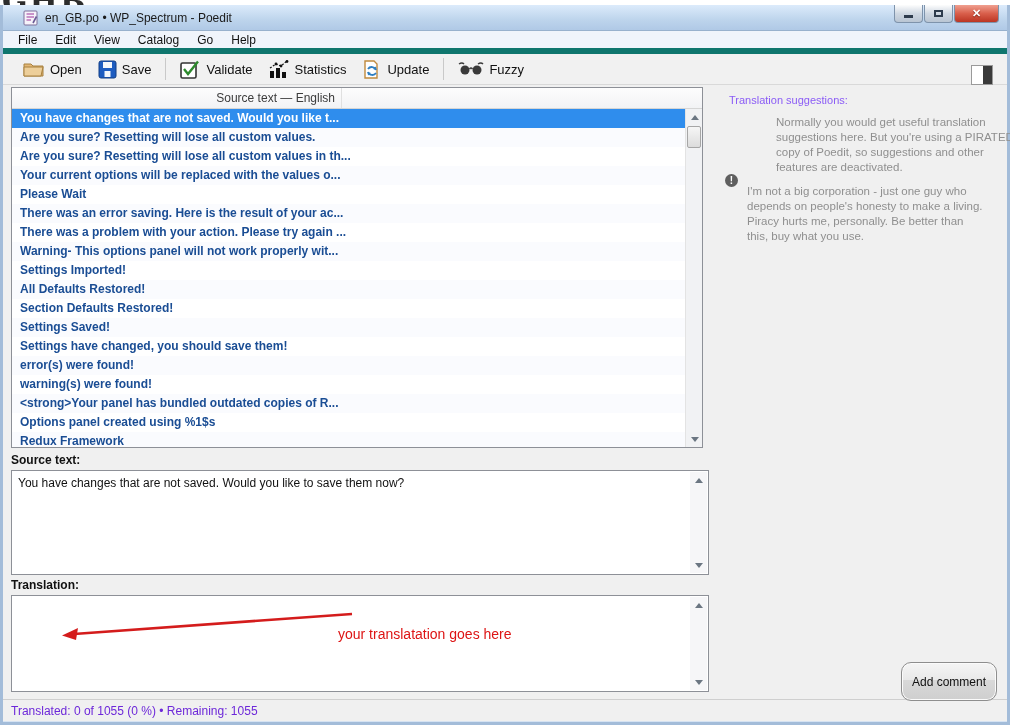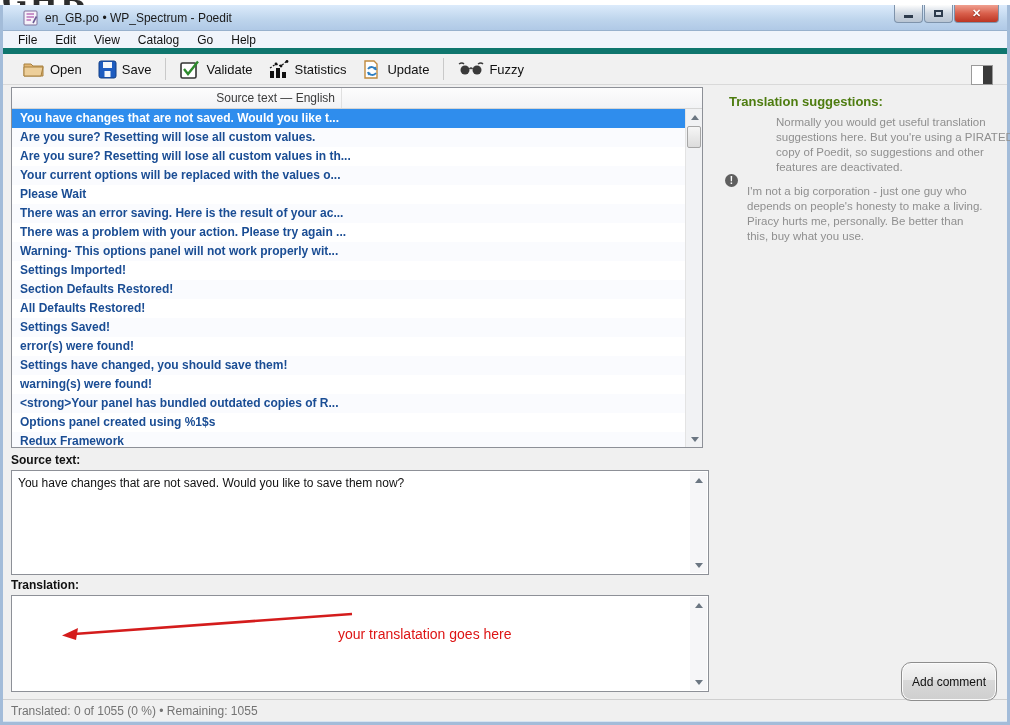--- a/index.html
+++ b/index.html
@@ -66,33 +66,33 @@
   .box-src { top:385px; height:105px; }
   .box-trn { top:510px; height:97px; }
   .text-box .txt { position:absolute; top:5px; left:6px; right:24px; font-size:12px; color:#111; }
   .ta-scroll { position:absolute; top:1px; right:1px; bottom:1px; width:17px; background:#f6f6f8; }
 
   
   .anno-arrow { position:absolute; left:48px; top:14px; }
   .anno-text { position:absolute; left:326px; top:30px; font-size:14px; color:#dd1414; white-space:nowrap; }
 
   
-  .sugg-title { position:absolute; top:9px; left:18px; font-size:13px; font-weight:bold; color:#4d7c0f; }
+  .sugg-title { position:absolute; top:9px; left:18px; font-size:11px; font-weight:normal; color:#8b5cf6; }
   .sugg-p { position:absolute; left:36px; width:238px; font-size:11.5px; line-height:15px; color:#8f8f8f; }
   .sugg-p1 { top:30px;margin-left:29px; }
   .sugg-p2 { top:99px; }
   .excl-icon { position:absolute; top:89px; left:14px; width:13px; height:13px; border-radius:50%; background:#5f5f5f;
     color:#fff; font-size:10px; font-weight:bold; text-align:center; line-height:13px; }
   .add-comment { position:absolute; right:10px; top:577px; width:96px; height:39px; border:1px solid #8e8e8e; border-radius:10px;
     background:linear-gradient(#f5f5f5,#e9e9e9 45%,#d9d9d9 46%,#cfcfcf); font-size:12px; color:#111;
     display:flex; align-items:center; justify-content:center; box-shadow:inset 0 0 0 1px #fbfbfb;margin-left:40px; }
 
   
   .statusbar { height:22px; background:#f0f0f0; border-top:1px solid #cfcfcf; display:flex; align-items:center; padding-left:8px;
-    font-size:12px; color:#737373; }
+    font-size:12px; color:#6d28d9; }
 </style>
 </head>
 <body>
 
 <div class="stage">
 
   <div class="bg-artifact">GHB</div>
 
   <div class="window">
 
@@ -199,25 +199,25 @@
           <div class="list-body" id="list-body">
               <div class="row selected">You have changes that are not saved. Would you like t...</div>
               <div class="row">Are you sure? Resetting will lose all custom values.</div>
               <div class="row">Are you sure? Resetting will lose all custom values in th...</div>
               <div class="row">Your current options will be replaced with the values o...</div>
               <div class="row">Please Wait</div>
               <div class="row">There was an error saving. Here is the result of your ac...</div>
               <div class="row">There was a problem with your action. Please try again ...</div>
               <div class="row">Warning- This options panel will not work properly wit...</div>
               <div class="row">Settings Imported!</div>
+              <div class="row">All Defaults Restored!</div>
               <div class="row">Section Defaults Restored!</div>
-              <div class="row">All Defaults Restored!</div>
               <div class="row">Settings Saved!</div>
+              <div class="row">Settings have changed, you should save them!</div>
               <div class="row">error(s) were found!</div>
-              <div class="row">Settings have changed, you should save them!</div>
               <div class="row">warning(s) were found!</div>
               <div class="row">&lt;strong&gt;Your panel has bundled outdated copies of R...</div>
               <div class="row">Options panel created using %1$s</div>
               <div class="row">Redux Framework</div>
             </div>
           <div class="list-scroll">
             <div class="sb-arrow up">
                 <div class="tri-up"></div>
               </div>
             <div class="sb-thumb"></div>

